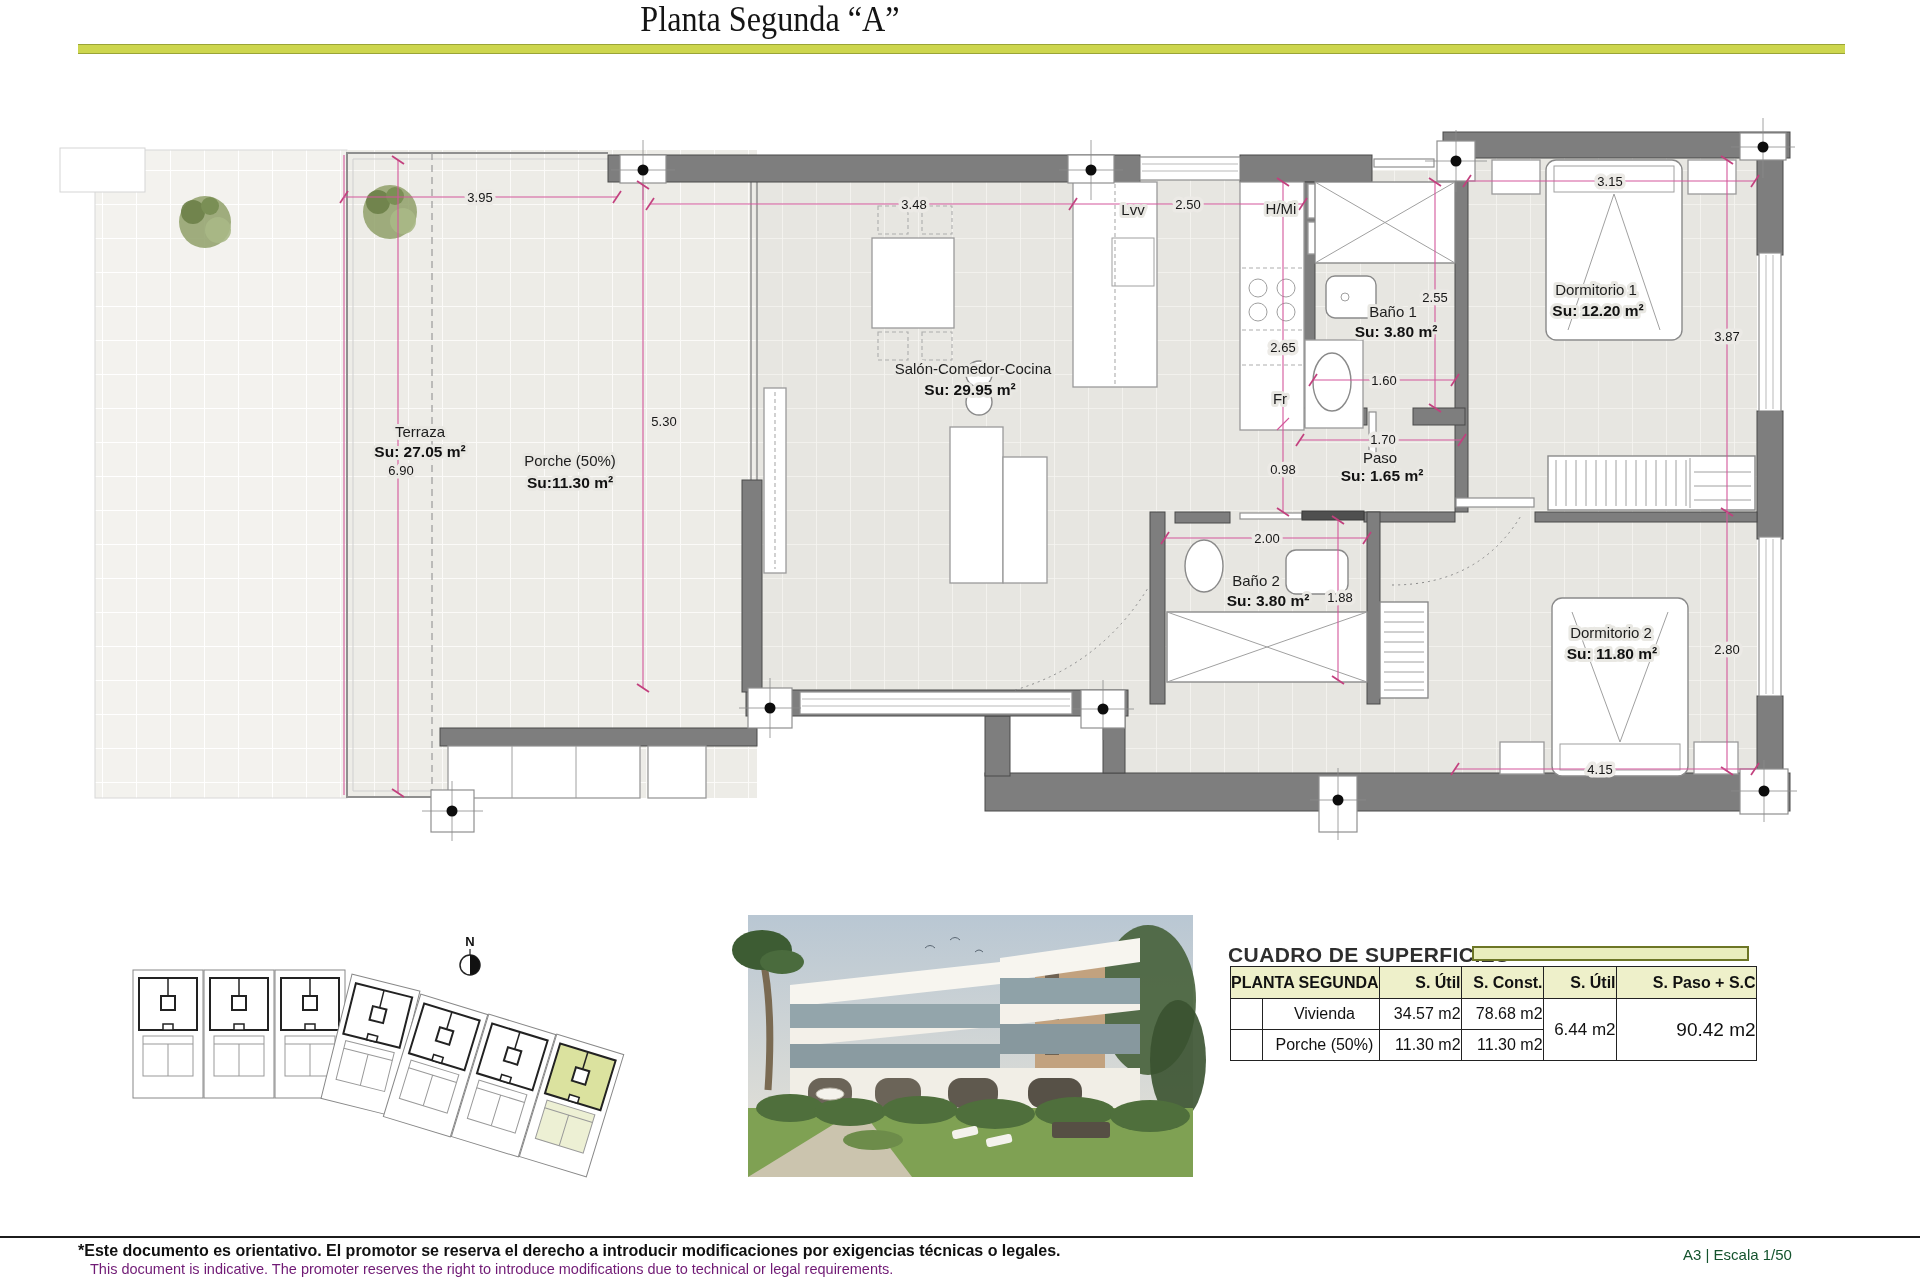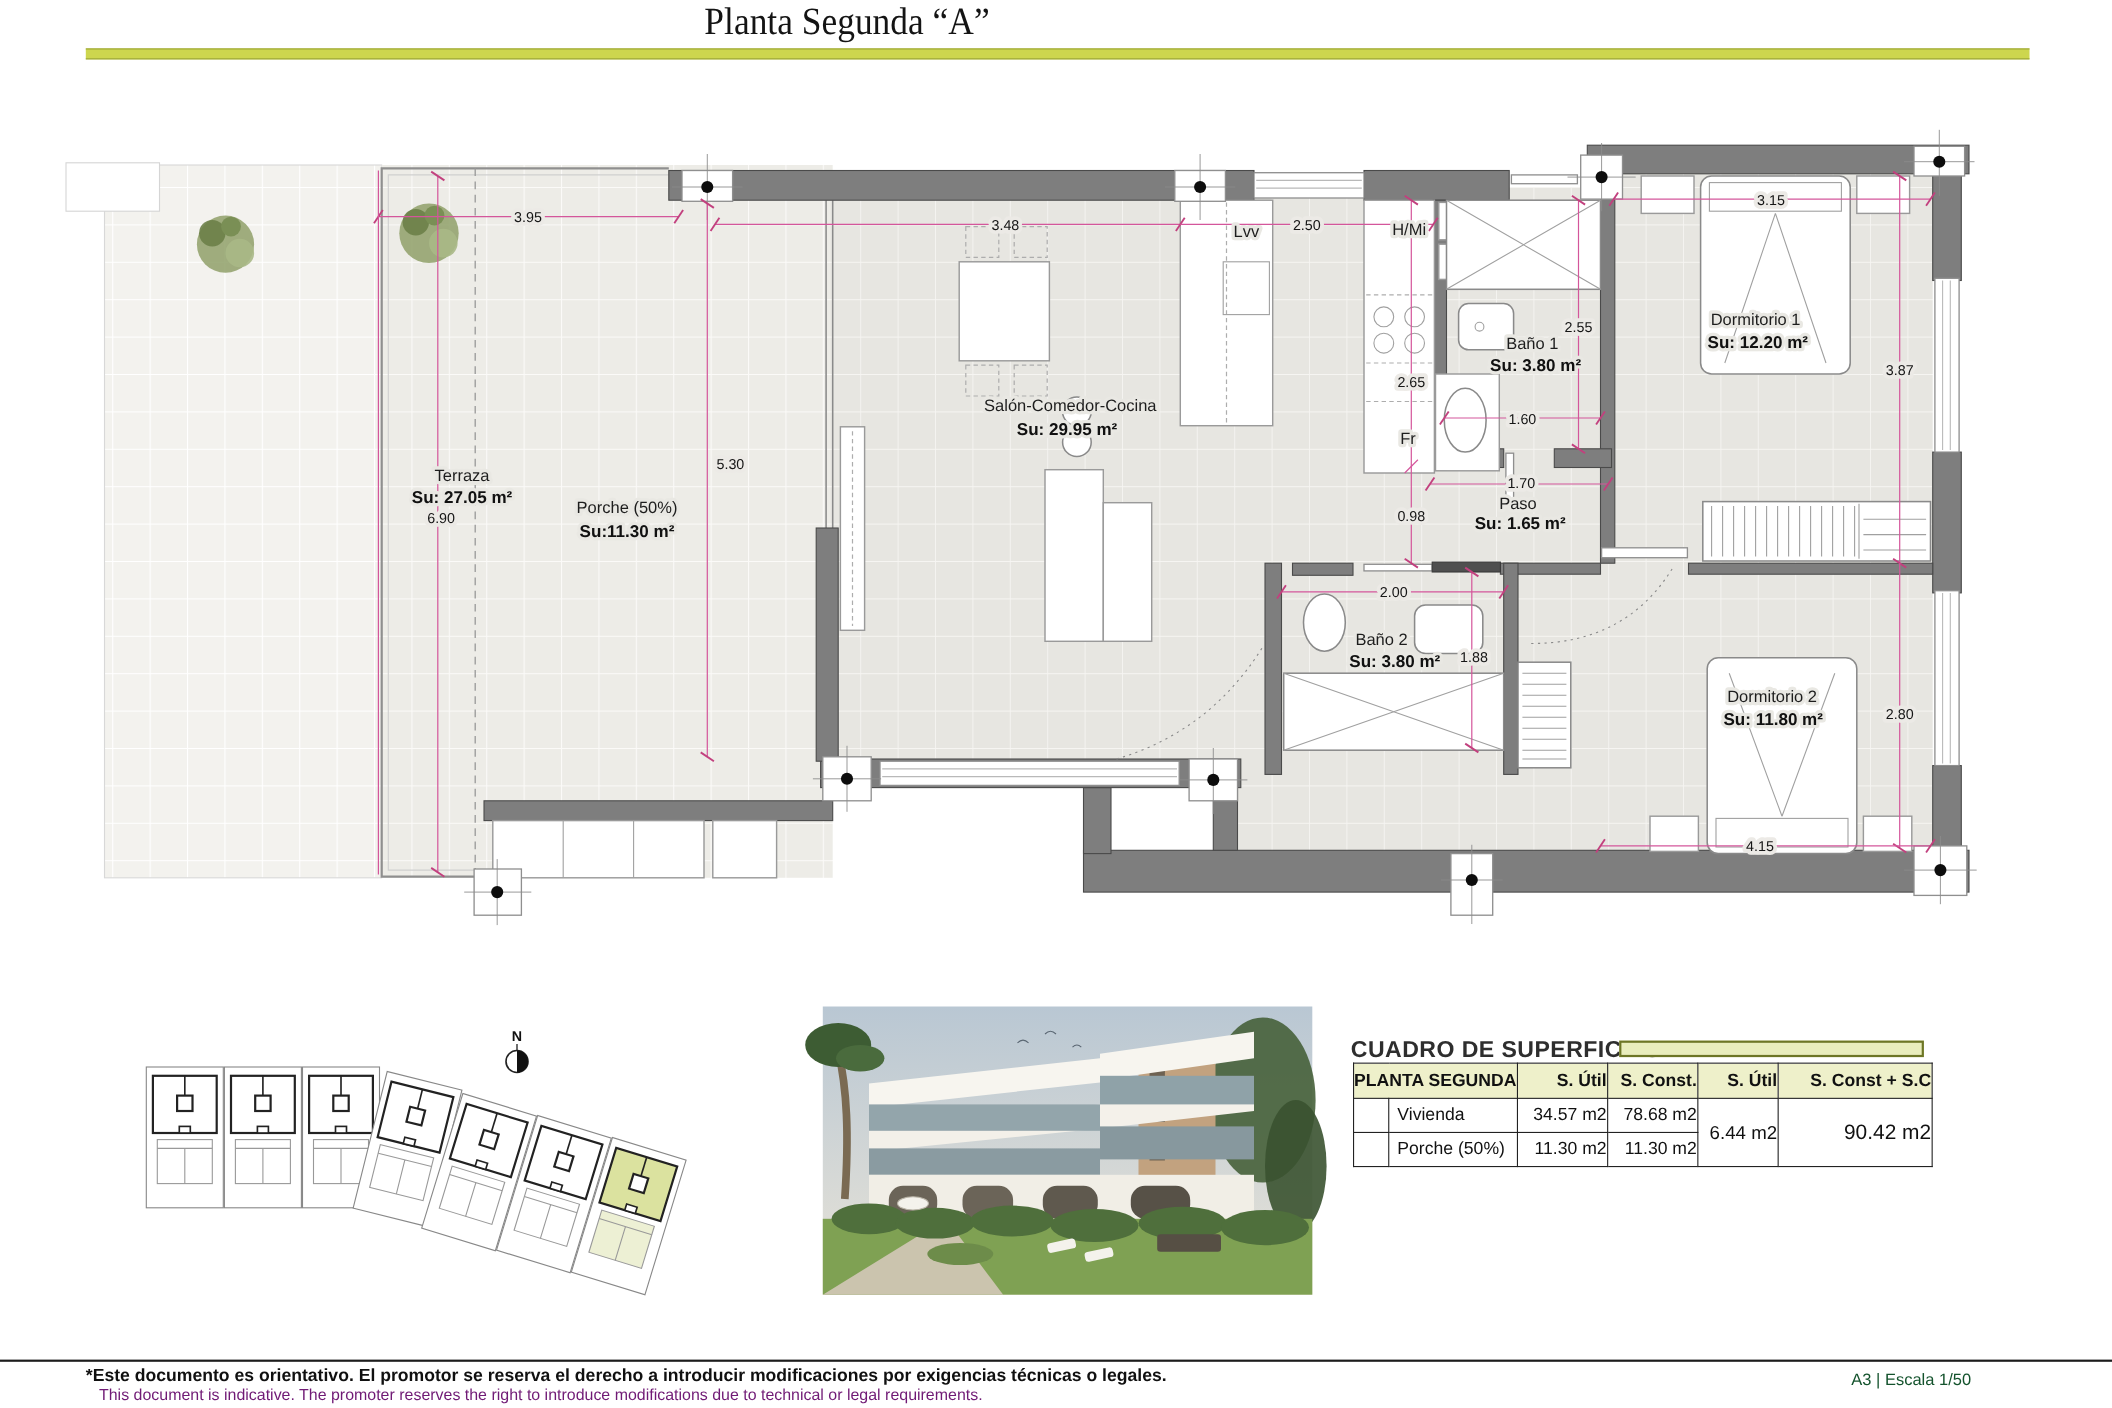--- a/index.html
+++ b/index.html
@@ -40,21 +40,21 @@
     paint-order:stroke;stroke:#e9e8e3;stroke-width:6px;stroke-linejoin:round}
   .ntext{font-size:13px;font-weight:bold;fill:#111;text-anchor:middle}
   
   #cuadro-title{left:1228px;top:943px;font-size:21px;font-weight:bold;color:#2e2e2e;letter-spacing:.4px}
   #cuadro-bar{left:1472px;top:946px;width:273px;height:11px;background:#e9edbd;border:2px solid #6d7626}
   #surfaces{left:1230px;top:966px}
   #surfaces table{border-collapse:collapse;table-layout:fixed}
   #surfaces th,#surfaces td{border:1.4px solid #222;font-size:16px;color:#111;
     text-align:right;padding:0;height:30px;overflow:hidden;white-space:nowrap}
   #surfaces th{background:#eef0ca;font-weight:bold;height:31px}
-  #surfaces td.rowlabel{text-align:left;padding-left:7px}
+  #surfaces td.rowlabel{text-align:center;padding-left:7px}
   #surfaces td.total{font-size:19px;font-weight:normal}
   #surfaces td.comun{font-size:17px}
   
   #footer-line{left:0;top:1236px;width:1920px;height:2px;background:#1c1c1c}
   #note-es{left:78px;top:1242px;font-size:16px;font-weight:bold;color:#101010}
   #note-en{left:90px;top:1261px;font-size:14.5px;color:#701a75}
   #sheet-scale{left:1683px;top:1246px;font-size:15px;color:#14532d}
 </style>
 </head>
 <body>
@@ -444,21 +444,21 @@
       <col style="width:82px">
         <col style="width:73px">
         <col style="width:140px">
     </colgroup>
     <tbody>
         <tr>
       <th colspan="2">PLANTA SEGUNDA</th>
       <th>S. Útil</th>
       <th>S. Const.</th>
       <th>S. Útil</th>
-      <th>S. Const + S.C</th>
+      <th>S. Paso + S.C</th>
     </tr>
     <tr>
       <td></td>
       <td class="rowlabel">Vivienda</td>
       <td>34.57 m2</td>
       <td>78.68 m2</td>
       <td class="comun" rowspan="2">6.44 m2</td>
       <td class="total" rowspan="2">90.42 m2</td>
     </tr>
     <tr>

